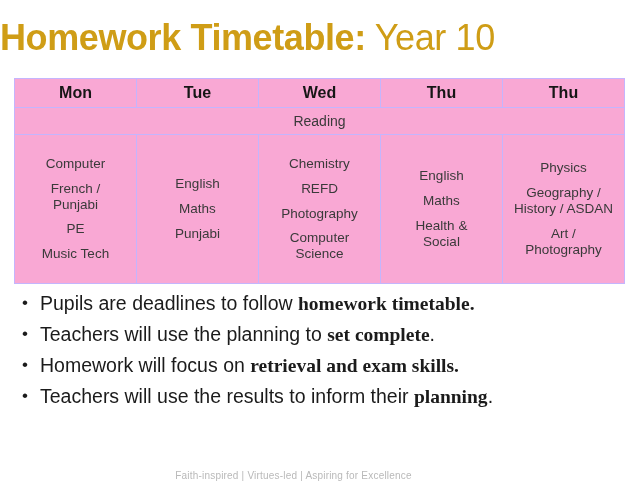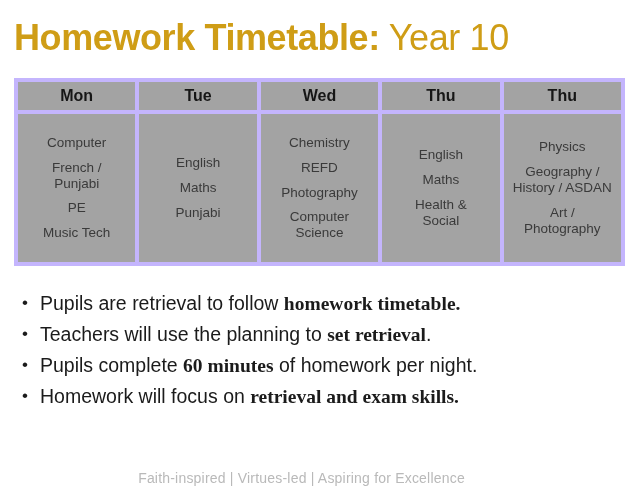--- a/index.html
+++ b/index.html
@@ -12,21 +12,21 @@
     height: 503px;
     overflow: hidden;
     font-family: "Liberation Sans", sans-serif;
     color: #231f20;
     position: relative;
   }
 
   
   .slide-title {
     position: absolute;
-    left: 14px;
+    left: 0;
     top: 12px;
     width: 616px;
     height: 52px;
     line-height: 52px;
     white-space: nowrap;
     font-size: 36px;
     letter-spacing: -0.4px;
     color: #cf9d16;
   }
   .slide-title .t-bold { font-weight: bold; }
@@ -35,23 +35,23 @@
   
   .timetable {
     position: absolute;
     left: 14px;
     top: 78px;
     width: 611px;
     border-collapse: collapse;
     table-layout: fixed;
   }
   .timetable td, .timetable th {
-    border: 4px solid #c4b5fd;
+    border: 1px solid #c4b5fd;
     padding: 0;
-    background: #a3a3a3;
+    background: #f9a8d4;
   }
   .timetable th.day-head {
     height: 28px;
     font-size: 16px;
     font-weight: bold;
     text-align: center;
     vertical-align: middle;
     color: #161616;
   }
   .timetable td.reading-cell {
@@ -106,25 +106,25 @@
     top: 0;
     font-size: 17px;
     line-height: 30px;
     color: #1b1b1b;
   }
   .bullets b { font-weight: bold; font-family: Liberation Serif, serif; }
 
   
   .footer-strapline {
     position: absolute;
-    left: 8px;
+    left: 0;
     top: 470px;
     width: 587px;
     text-align: center;
-    font-size: 14px;
+    font-size: 10px;
     color: #b9b9b9;
     letter-spacing: 0.2px;
   }
 </style>
 </head>
 <body>
 
 <div class="slide-title">
   <span class="t-bold">Homework Timetable:</span><span class="t-light"> Year 10</span>
 </div>
@@ -134,20 +134,23 @@
     <tr>
       <th class="day-head">Mon</th>
       <th class="day-head">Tue</th>
       <th class="day-head">Wed</th>
       <th class="day-head">Thu</th>
       <th class="day-head">Thu</th>
     </tr>
   </thead>
   <tbody>
     <tr>
+      <td class="reading-cell" colspan="5">Reading</td>
+    </tr>
+    <tr>
       <td class="subject-cell">
         <div class="subject-list">
           <div class="subject-item">Computer</div>
           <div class="subject-item">French /
 Punjabi</div>
           <div class="subject-item">PE</div>
           <div class="subject-item">Music Tech</div>
         </div>
       </td>
       <td class="subject-cell">
@@ -181,19 +184,19 @@
 History / ASDAN</div>
           <div class="subject-item">Art /
 Photography</div>
         </div>
       </td>
     </tr>
   </tbody>
 </table>
 
 <ul class="bullets">
-  <li><span>Pupils are retrieval to follow </span><b>homework timetable.</b><span></span></li>
-  <li><span>Teachers will use the planning to </span><b>set retrieval</b><span>.</span></li>
-  <li><span>Pupils complete </span><b>60 minutes</b><span> of homework per night.</span></li>
+  <li><span>Pupils are deadlines to follow </span><b>homework timetable.</b><span></span></li>
+  <li><span>Teachers will use the planning to </span><b>set complete</b><span>.</span></li>
   <li><span>Homework will focus on </span><b>retrieval and exam skills.</b><span></span></li>
+  <li><span>Teachers will use the results to inform their </span><b>planning</b><span>.</span></li>
 </ul>
 
 <div class="footer-strapline">Faith-inspired  |  Virtues-led  |  Aspiring for Excellence</div>
 
 </body></html>

